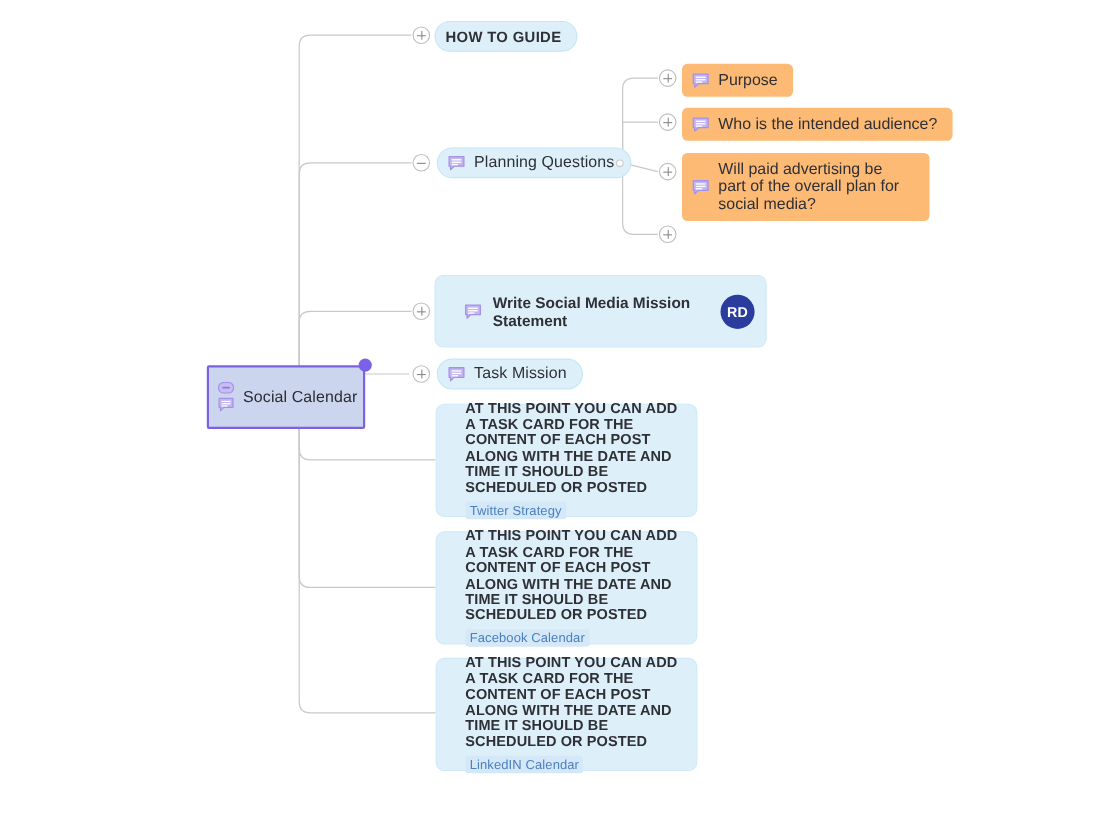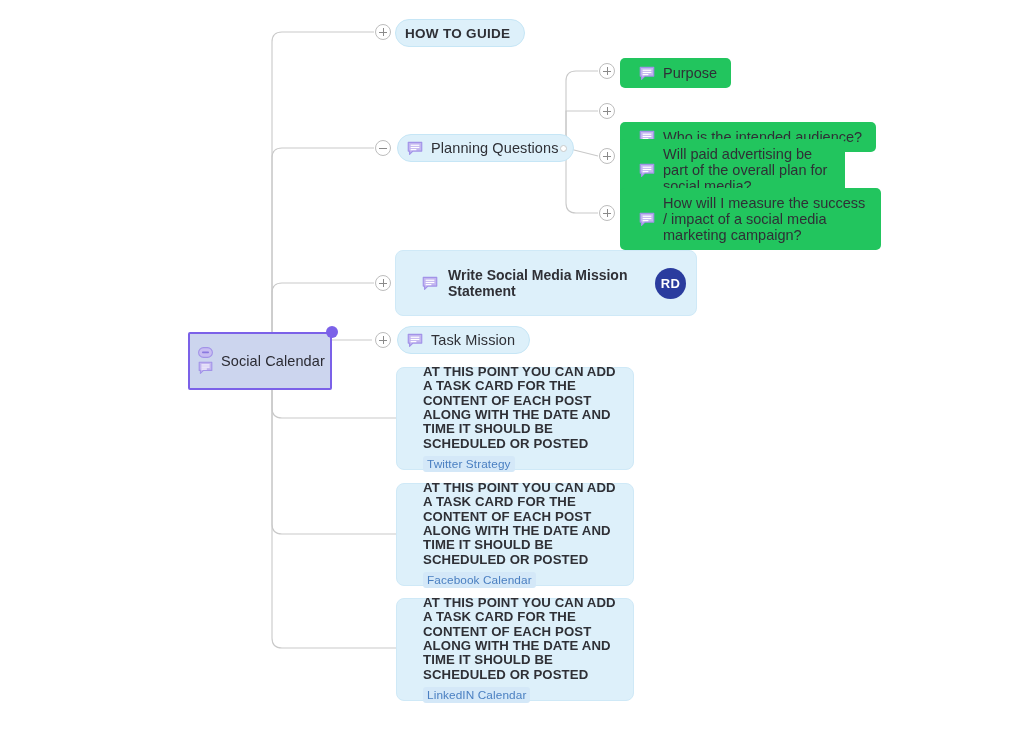--- a/index.html
+++ b/index.html
@@ -90,23 +90,23 @@
     letter-spacing: .1px;
   }
   .pill-blue.caps .label {
     font-weight: bold;
     font-size: 13.5px;
     letter-spacing: .3px;
   }
 
   
   .box-green {
-    background: #22c55e;
+    background: #fdba74;
     border-radius: 5px;
-    padding: 7px 14px 7px 19px;
+    padding: 7px 14px 7px 9px;
     align-items: center;
   }
   .box-green .label {
     font-size: 14.5px;
     color: #2f3036;
     line-height: 16px;
   }
 
   
   .card-blue {
@@ -273,21 +273,21 @@
         <path d="M1.2 1.2 h12.6 v8.2 h-8.3 l-3.1 3.0 v-3.0 h-1.2 z" fill="#c3b6f0" stroke="#a293e8" stroke-width="1.1" stroke-linejoin="round"></path>
         <rect x="3.4" y="3.4" width="8.2" height="1.1" fill="#ffffff"></rect>
         <rect x="3.4" y="5.5" width="8.2" height="1.1" fill="#ffffff"></rect>
         <rect x="3.4" y="7.5" width="5.4" height="1.1" fill="#ffffff"></rect>
       </svg>
     </span>
     <span class="label">Purpose</span>
   </div>
 
   <div class="toggle" style="left:599px; top:103px;"></div>
-  <div class="node box-green" style="left:620px; top:98px;margin-top:24px;">
+  <div class="node box-green" style="left:620px; top:98px;">
     <span class="icon-note">
       <svg width="16" height="15" viewBox="0 0 15 14">
         <path d="M1.2 1.2 h12.6 v8.2 h-8.3 l-3.1 3.0 v-3.0 h-1.2 z" fill="#c3b6f0" stroke="#a293e8" stroke-width="1.1" stroke-linejoin="round"></path>
         <rect x="3.4" y="3.4" width="8.2" height="1.1" fill="#ffffff"></rect>
         <rect x="3.4" y="5.5" width="8.2" height="1.1" fill="#ffffff"></rect>
         <rect x="3.4" y="7.5" width="5.4" height="1.1" fill="#ffffff"></rect>
       </svg>
     </span>
     <span class="label">Who is the intended audience?</span>
   </div>
@@ -299,31 +299,20 @@
         <path d="M1.2 1.2 h12.6 v8.2 h-8.3 l-3.1 3.0 v-3.0 h-1.2 z" fill="#c3b6f0" stroke="#a293e8" stroke-width="1.1" stroke-linejoin="round"></path>
         <rect x="3.4" y="3.4" width="8.2" height="1.1" fill="#ffffff"></rect>
         <rect x="3.4" y="5.5" width="8.2" height="1.1" fill="#ffffff"></rect>
         <rect x="3.4" y="7.5" width="5.4" height="1.1" fill="#ffffff"></rect>
       </svg>
     </span>
     <span class="label">Will paid advertising be part of the overall plan for social media?</span>
   </div>
 
   <div class="toggle" style="left:599px; top:205px;"></div>
-  <div class="node box-green" style="left:620px; top:188px; width:261px;">
-    <span class="icon-note">
-      <svg width="16" height="15" viewBox="0 0 15 14">
-        <path d="M1.2 1.2 h12.6 v8.2 h-8.3 l-3.1 3.0 v-3.0 h-1.2 z" fill="#c3b6f0" stroke="#a293e8" stroke-width="1.1" stroke-linejoin="round"></path>
-        <rect x="3.4" y="3.4" width="8.2" height="1.1" fill="#ffffff"></rect>
-        <rect x="3.4" y="5.5" width="8.2" height="1.1" fill="#ffffff"></rect>
-        <rect x="3.4" y="7.5" width="5.4" height="1.1" fill="#ffffff"></rect>
-      </svg>
-    </span>
-    <span class="label">How will I measure the success / impact of a social media marketing campaign?</span>
-  </div>
 
   <div class="toggle" style="left:375px; top:275px;"></div>
   <div class="node card-blue" style="left:395px; top:250px; width:302px; height:66px; gap:10px;">
     <span class="icon-note">
       <svg width="16" height="15" viewBox="0 0 15 14">
         <path d="M1.2 1.2 h12.6 v8.2 h-8.3 l-3.1 3.0 v-3.0 h-1.2 z" fill="#c3b6f0" stroke="#a293e8" stroke-width="1.1" stroke-linejoin="round"></path>
         <rect x="3.4" y="3.4" width="8.2" height="1.1" fill="#ffffff"></rect>
         <rect x="3.4" y="5.5" width="8.2" height="1.1" fill="#ffffff"></rect>
         <rect x="3.4" y="7.5" width="5.4" height="1.1" fill="#ffffff"></rect>
       </svg>

